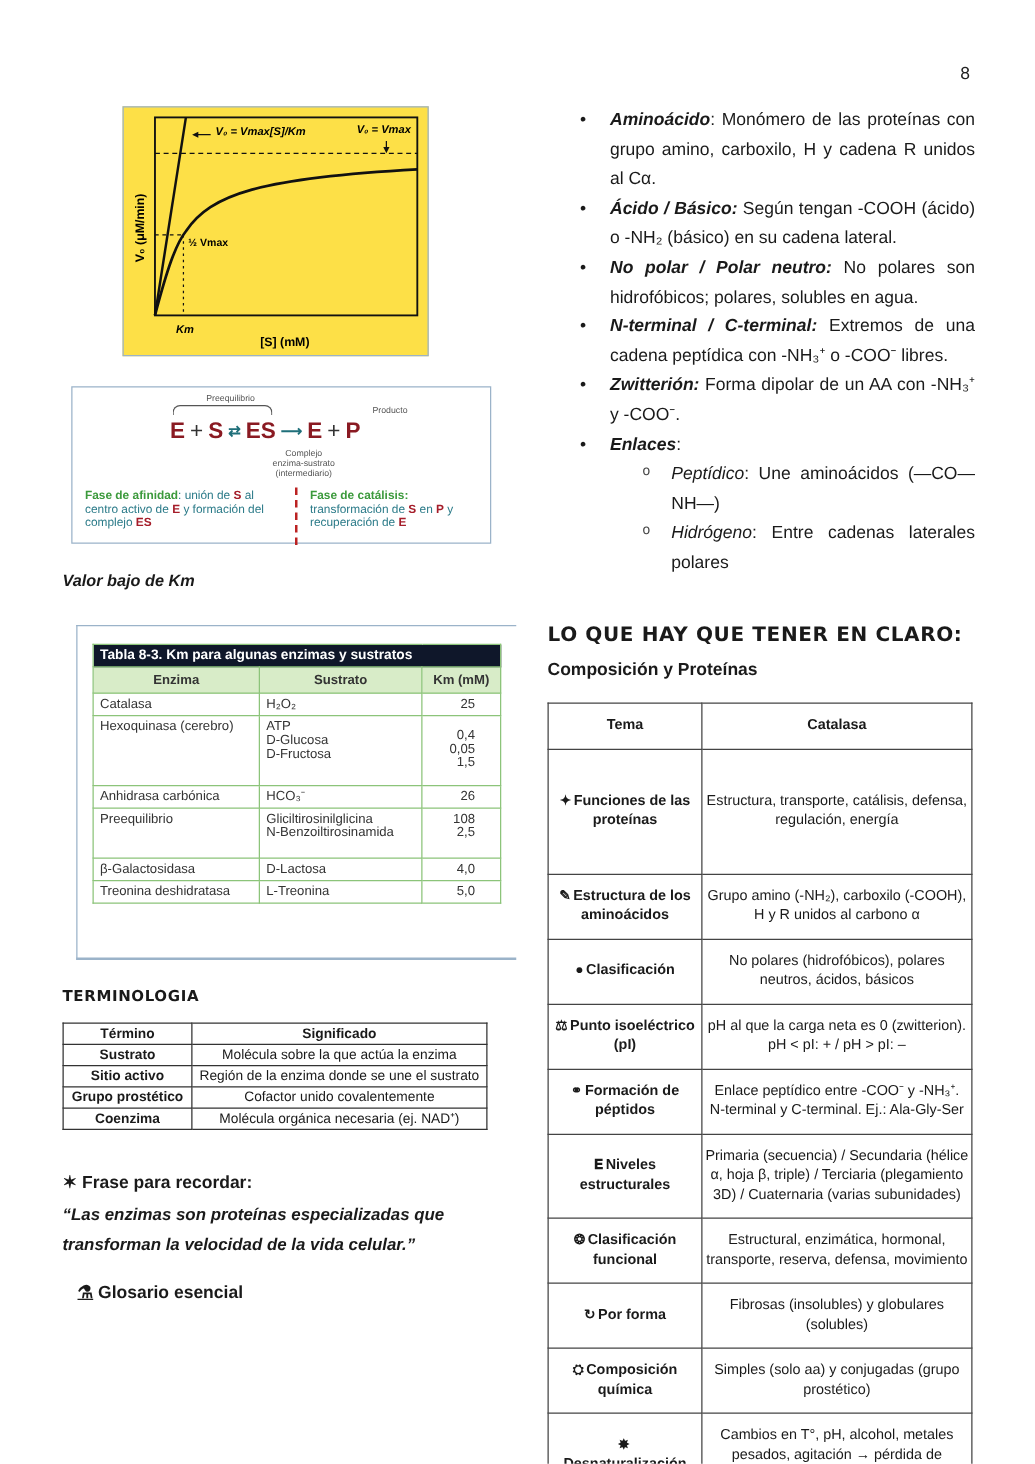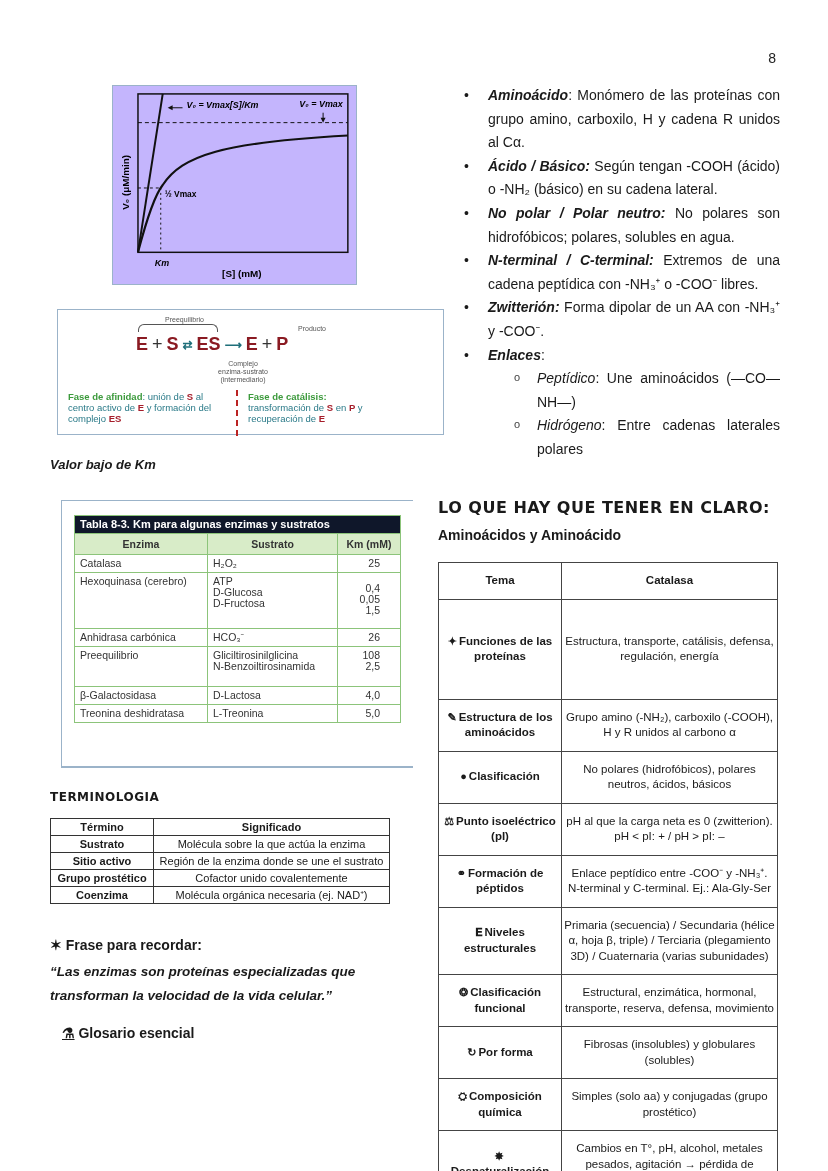--- a/index.html
+++ b/index.html
@@ -3,25 +3,25 @@
 <meta charset="utf-8">
 <style>
   * { box-sizing: border-box; margin: 0; padding: 0; }
   html, body { width: 828px; height: 1171px; background: #ffffff; }
   body { position: relative; font-family: "Liberation Sans", sans-serif; color: #1a1a1a; overflow: hidden; }
   .abs { position: absolute; }
 
   .page-number { right: 52px; top: 50px; font-size: 14px; color: #222; }
 
   
-  .mm-frame { left: 112px; top: 85px; width: 245px; height: 200px; border: 1px solid #9bb3c9; background: #c4b5fd; }
+  .mm-frame { left: 98px; top: 85px; width: 245px; height: 200px; border: 1px solid #9bb3c9; background: #fde047; }
   .mm-frame svg { width: 100%; height: 100%; display: block; }
 
   
-  .rx-frame { left: 57px; top: 309px; width: 387px; height: 126px; border: 1px solid #9bb3c9; background: #fff; }
+  .rx-frame { left: 57px; top: 309px; width: 336px; height: 126px; border: 1px solid #9bb3c9; background: #fff; }
   .rx-pre { position: absolute; left: 107px; top: 6px; font-size: 7px; color: #555; }
   .rx-brace { position: absolute; left: 80px; top: 14px; width: 80px; height: 8px; border: 1px solid #555; border-bottom: none; border-radius: 6px 6px 0 0; }
   .rx-prod { position: absolute; left: 240px; top: 15px; font-size: 7px; color: #555; }
   .rx-eq { position: absolute; left: 78px; top: 24px; font-size: 18px; font-weight: bold; color: #8a1a22; white-space: nowrap; }
   .rx-eq .op { color: #333; font-weight: normal; margin: 0 4px; }
   .rx-arrow { display: inline-block; font-size: 12px; color: #1f6f7a; vertical-align: middle; margin: 0 4px; }
   .rx-complex { position: absolute; left: 150px; top: 50px; font-size: 7px; color: #555; text-align: center; line-height: 8px; width: 70px; }
   .rx-left { position: absolute; left: 10px; top: 81px; font-size: 9.5px; line-height: 11px; color: #2a7a88; width: 160px; }
   .rx-right { position: absolute; left: 190px; top: 81px; font-size: 9.5px; line-height: 11px; color: #2a7a88; width: 150px; }
   .rx-green { color: #3c9a3c; font-weight: bold; }
@@ -236,21 +236,21 @@
   <div class="bullet"><b>Ácido / Básico:</b><span> </span><span>Según tengan -COOH (ácido) o -NH₂ (básico) en su cadena lateral.</span></div>
   <div class="bullet"><b>No polar / Polar neutro:</b><span> </span><span>No polares son hidrofóbicos; polares, solubles en agua.</span></div>
   <div class="bullet"><b>N-terminal / C-terminal:</b><span> </span><span>Extremos de una cadena peptídica con -NH₃⁺ o -COO⁻ libres.</span></div>
   <div class="bullet"><b>Zwitterión:</b><span> </span><span>Forma dipolar de un AA con -NH₃⁺ y -COO⁻.</span></div>
   <div class="bullet"><b>Enlaces</b><span>:</span></div>
   <div class="sub-bullet"><i>Peptídico</i><span>: Une aminoácidos (—CO—NH—)</span></div>
   <div class="sub-bullet"><i>Hidrógeno</i><span>: Entre cadenas laterales polares</span></div>
 </div>
 
 <div class="abs claro-heading">LO QUE HAY QUE TENER EN CLARO:</div>
-<div class="abs claro-sub">Aminoácidos y Aminoácido</div>
+<div class="abs claro-sub">Composición y Proteínas</div>
 
 <table class="abs main-table">
   <tbody>
       <tr>
     <th>Tema</th>
     <th>Catalasa</th>
   </tr>
   <tr style="height:100px">
     <td class="tema"><span class="ico">✦</span><span>Funciones de las proteínas</span></td>
     <td>Estructura, transporte, catálisis, defensa, regulación, energía</td>

